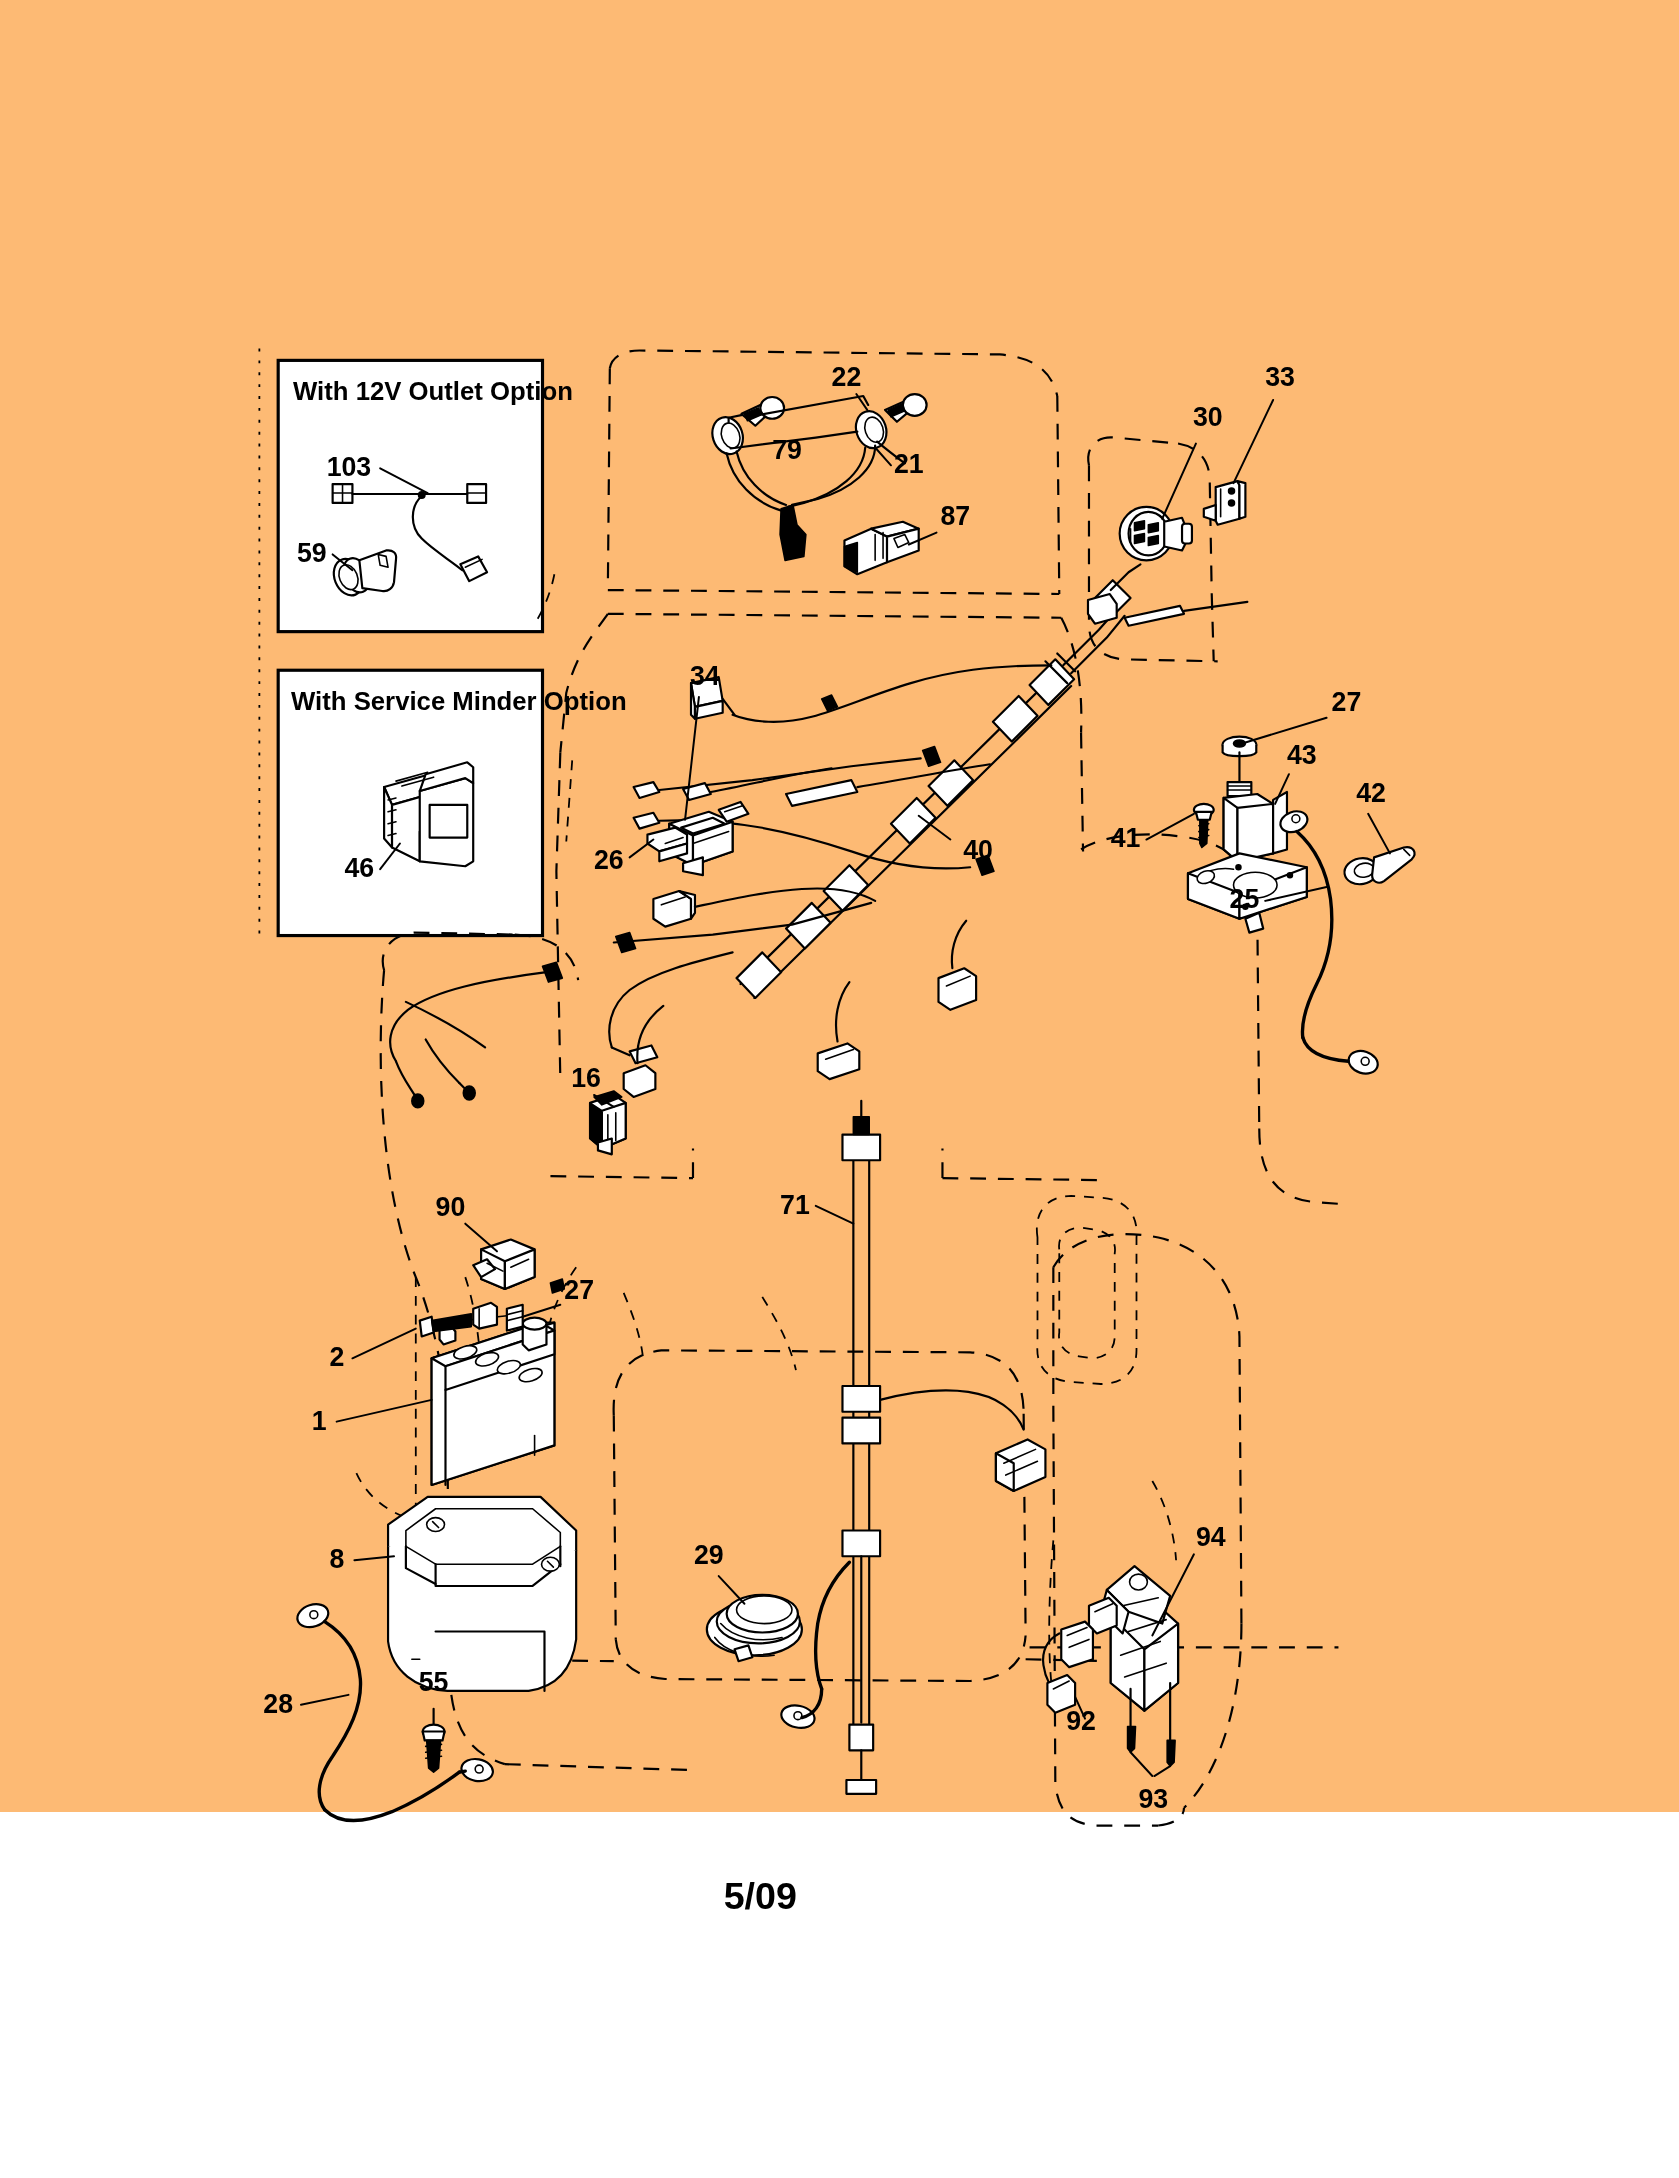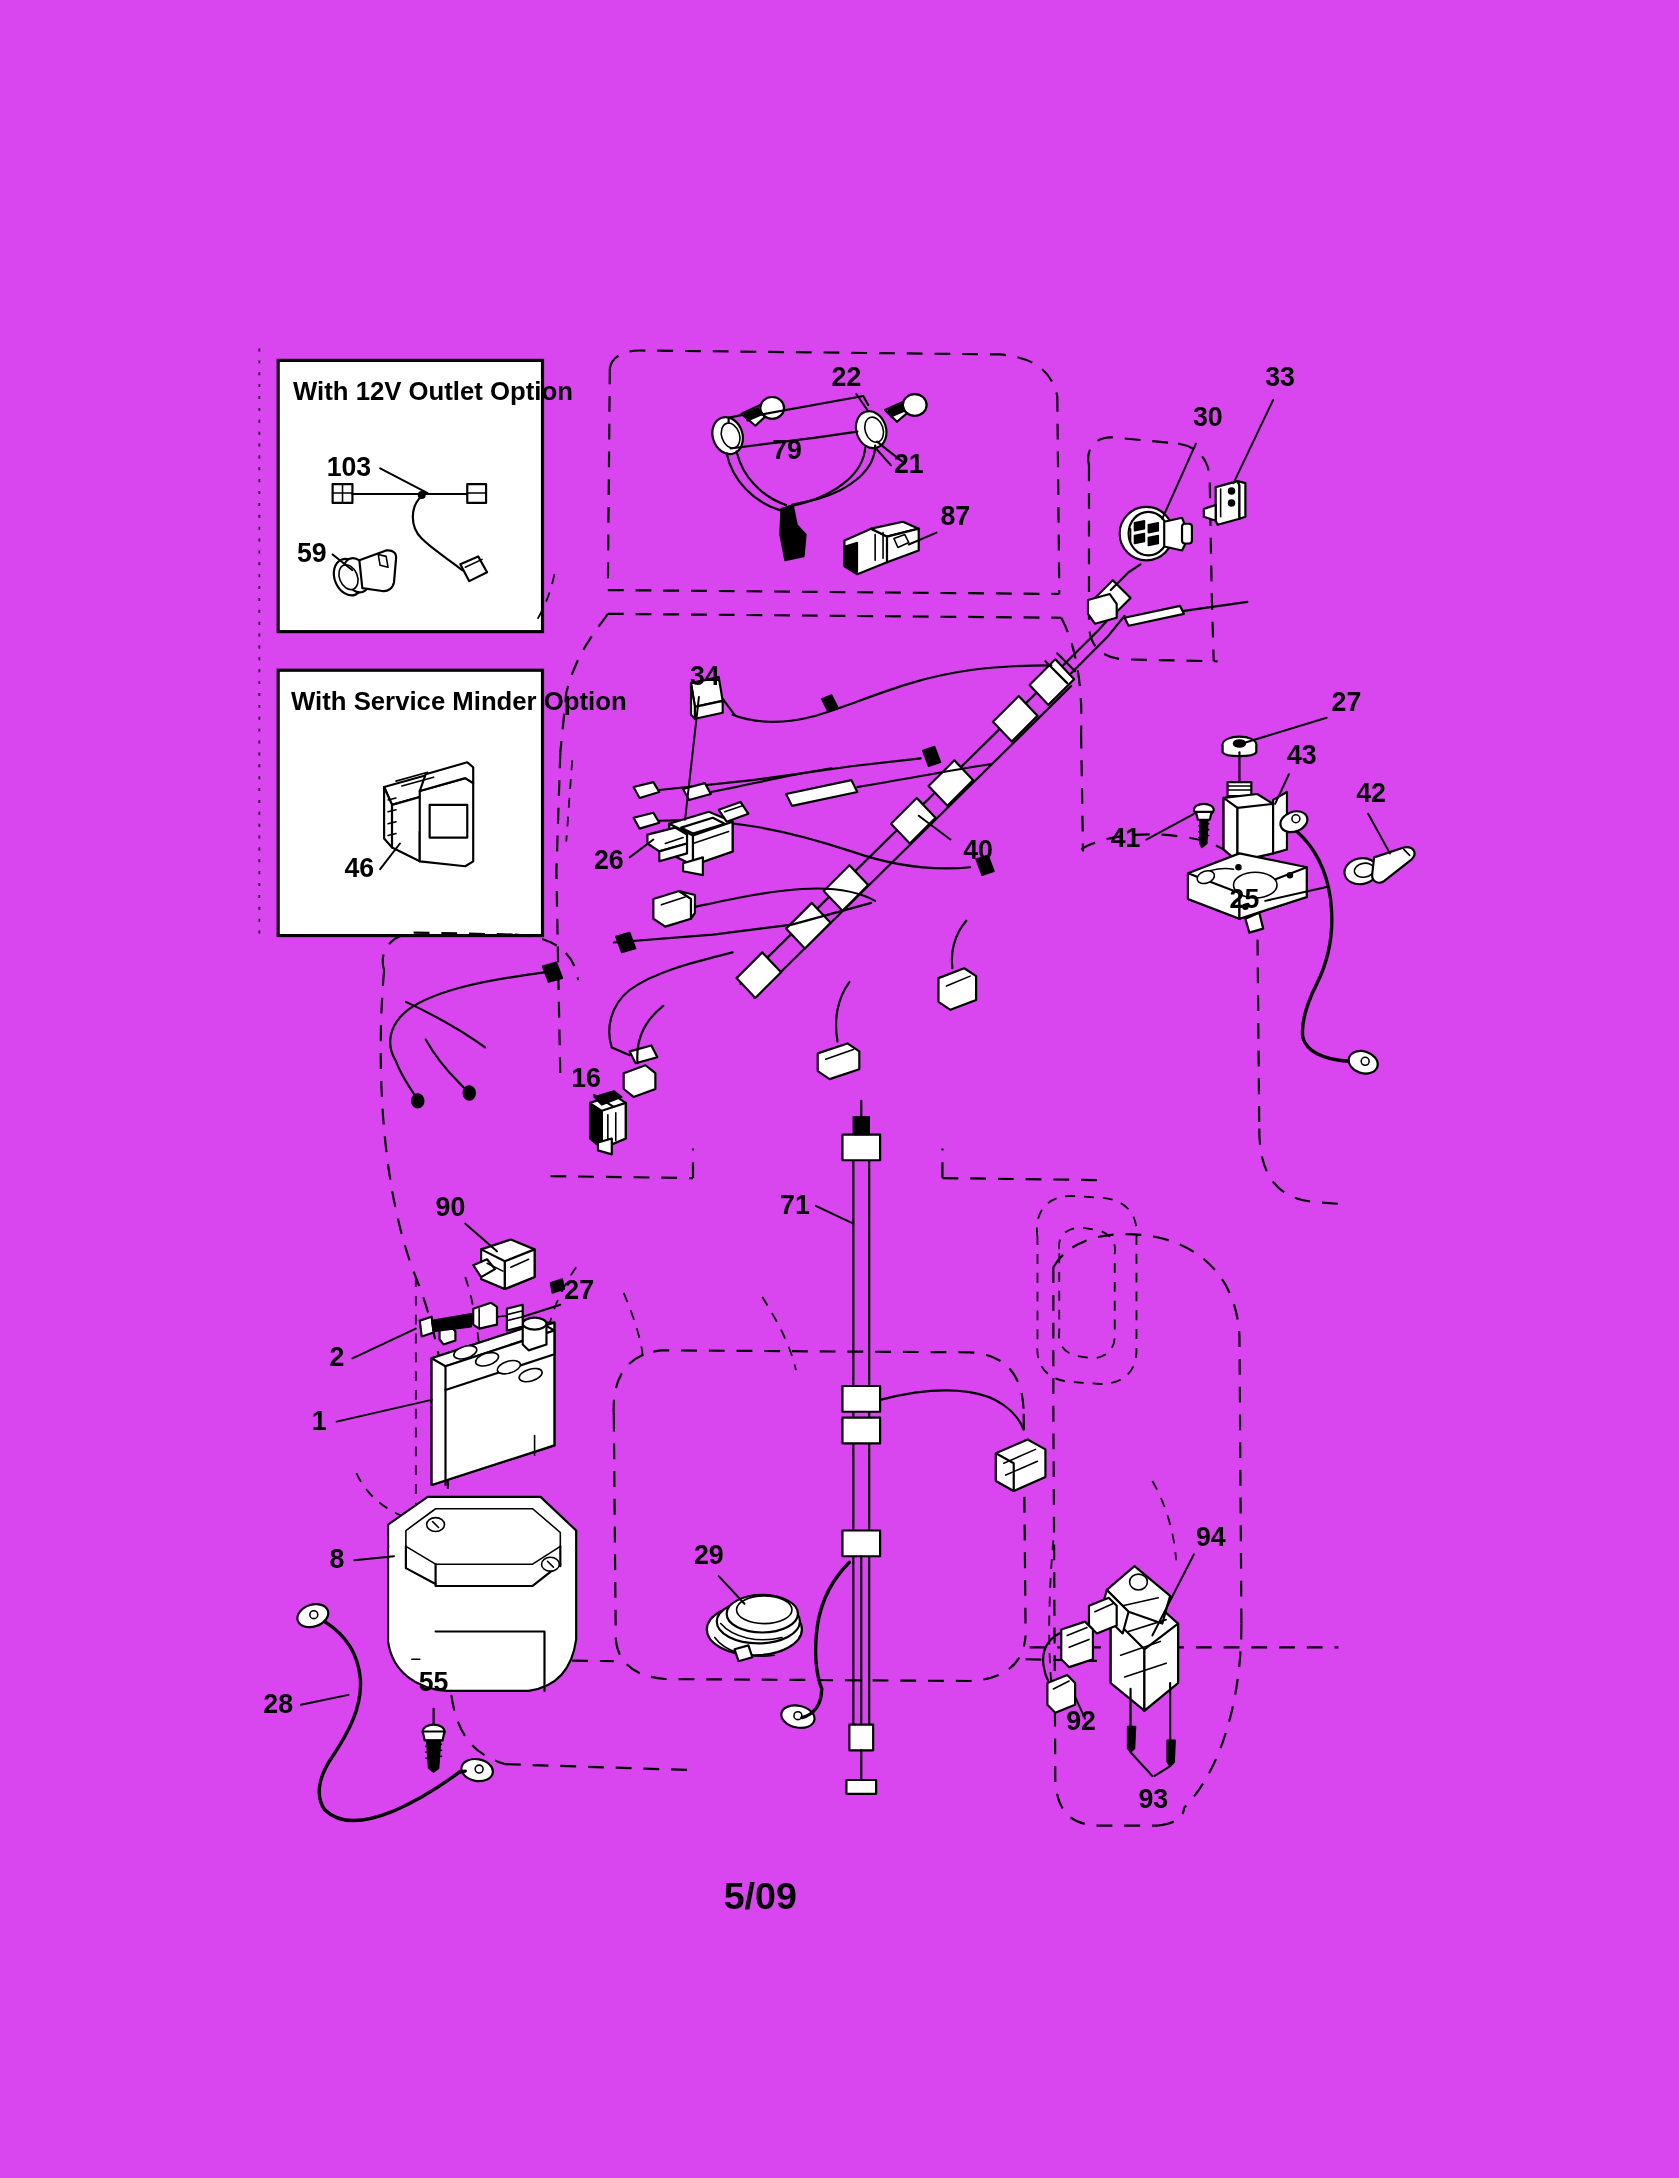--- a/index.html
+++ b/index.html
@@ -12,22 +12,22 @@
     width: 1679px;
     height: 2178px;
     position: relative;
     font-family: "Liberation Sans", sans-serif;
     overflow: hidden;
   }
   #sheet {
     position: absolute;
     left: 0; top: 0;
     width: 1679px;
-    height: 2178px;
-    background: #d946ef;
+    height: 1812px;
+    background: #fdba74;
   }
   svg#diagram {
     position: absolute;
     left: 0; top: 0;
     width: 1679px;
     height: 2178px;
     display: block;
   }
   .callout {
     font-family: "Liberation Sans", sans-serif;

